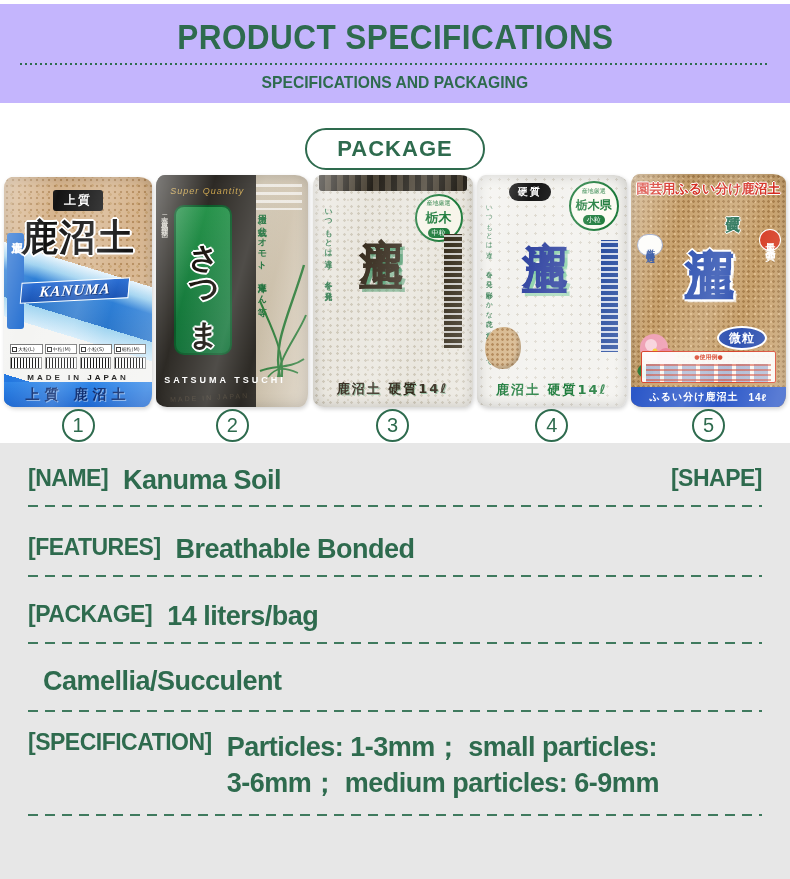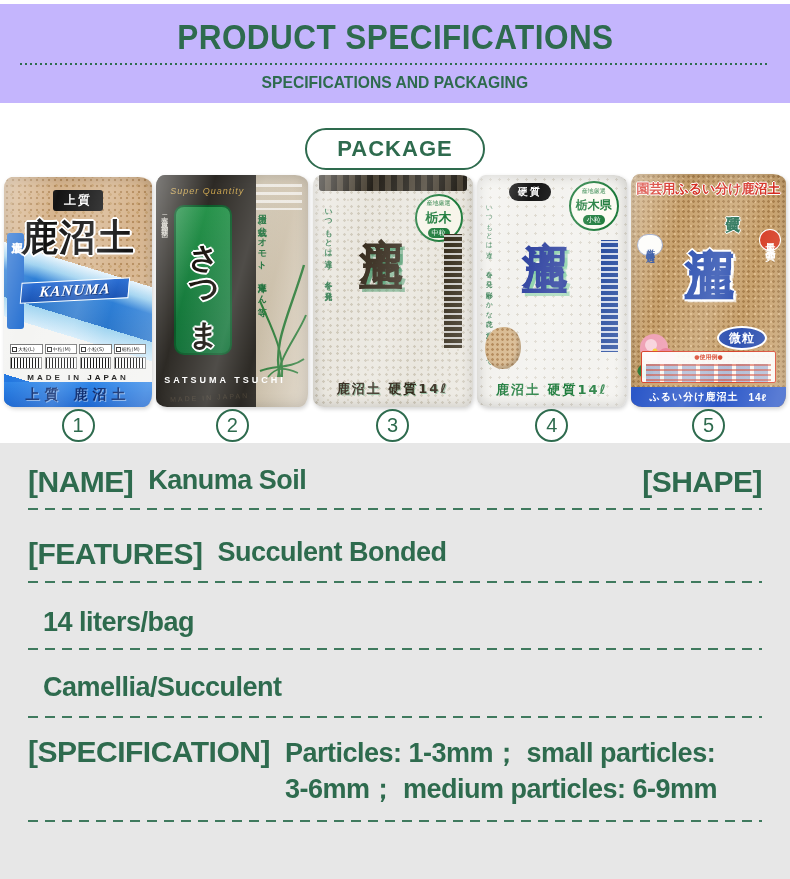--- a/index.html
+++ b/index.html
@@ -113,21 +113,21 @@
 
   
   .nums-row { position:absolute; top:409px; left:4px; width:782px; display:flex; justify-content:space-between; }
   .num-cell { display:flex; justify-content:center; }
   .num-cell:nth-child(1){width:148px}.num-cell:nth-child(2){width:152px}.num-cell:nth-child(3){width:160px}.num-cell:nth-child(4){width:150px}.num-cell:nth-child(5){width:155px}
   .numcircle { width:33px; height:33px; border:2.5px solid #2e6b4e; border-radius:50%; color:#2e6b4e; font-size:20px; display:flex; align-items:center; justify-content:center; background:#fff; }
 
   
   .specs { position:absolute; top:443px; left:0; width:790px; height:436px; background:#e7e7e7; padding:22px 28px 0 28px; color:#2e6b4e; }
   .srow { display:flex; align-items:flex-start; }
-  .slabel { font-weight:bold; font-size:30px; letter-spacing:-.5px; white-space:nowrap; }
+  .slabel { font-weight:bold; font-size:23px; letter-spacing:-.5px; white-space:nowrap; }
   .sval { font-weight:bold; font-size:27px; letter-spacing:-.5px; margin-left:15px; }
   .pair { display:flex; }
   .row1 { justify-content:space-between; }
   .dash { height:2px; background:repeating-linear-gradient(90deg,#3f7a5e 0 10px,transparent 10px 17px); }
   .d1 { margin-top:9px; } .d2 { margin-top:10px; } .d3 { margin-top:10px; } .d4 { margin-top:11px; } .d5 { margin-top:13px; }
   .m2 { margin-top:27px; } .m3 { margin-top:24px; } .m4 { margin-top:19px; } .m5 { margin-top:17px; }
   .multiline .line { line-height:36px; }
   .row5 .sval { flex:1; }
   .row5 .line2 { text-align:left; }
 </style>
@@ -286,25 +286,26 @@
         <span class="sval">Kanuma Soil</span>
       </div>
       <div class="pair">
         <span class="slabel">[SHAPE]</span>
       </div>
     </div>
     <div class="dash d1"></div>
 
     <div class="srow m2">
       <span class="slabel">[FEATURES]</span>
-      <span class="sval">Succulent Bonded</span>
+      <span class="sval">Breathable Bonded</span>
     </div>
     <div class="dash d2"></div>
 
     <div class="srow m3">
+      <span class="slabel">[PACKAGE]</span>
       <span class="sval">14 liters/bag</span>
     </div>
     <div class="dash d3"></div>
 
     <div class="srow m4 multiline">
       <span class="sval">
         <span class="line" style="display:block">Camellia/Succulent</span>
       </span>
     </div>
     <div class="dash d4"></div>

